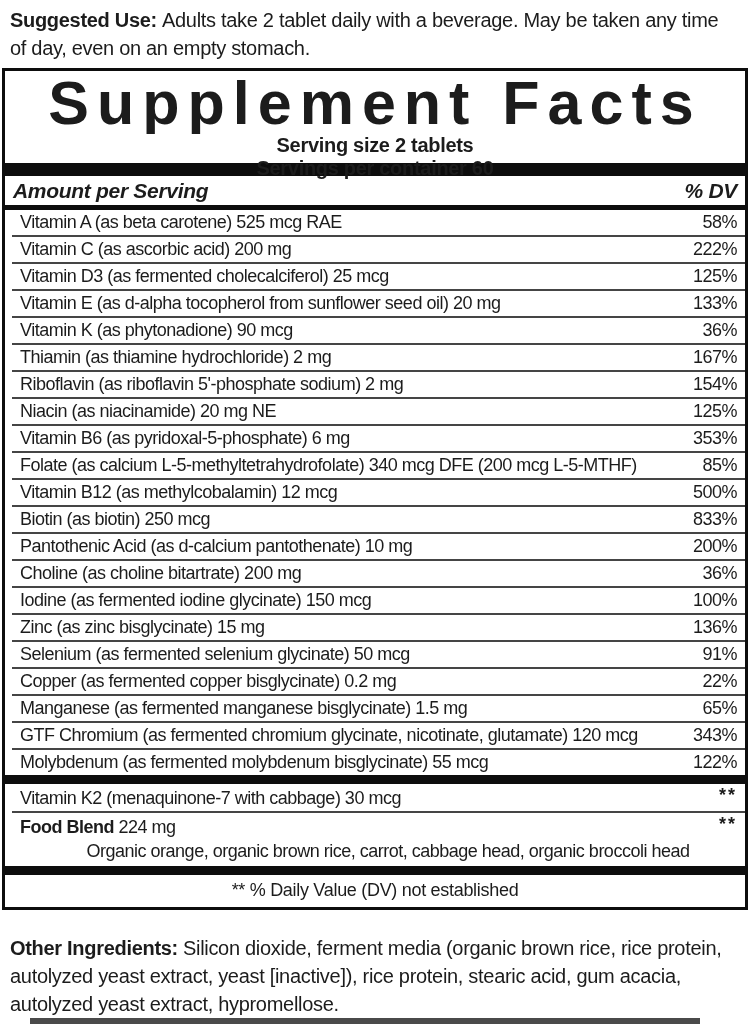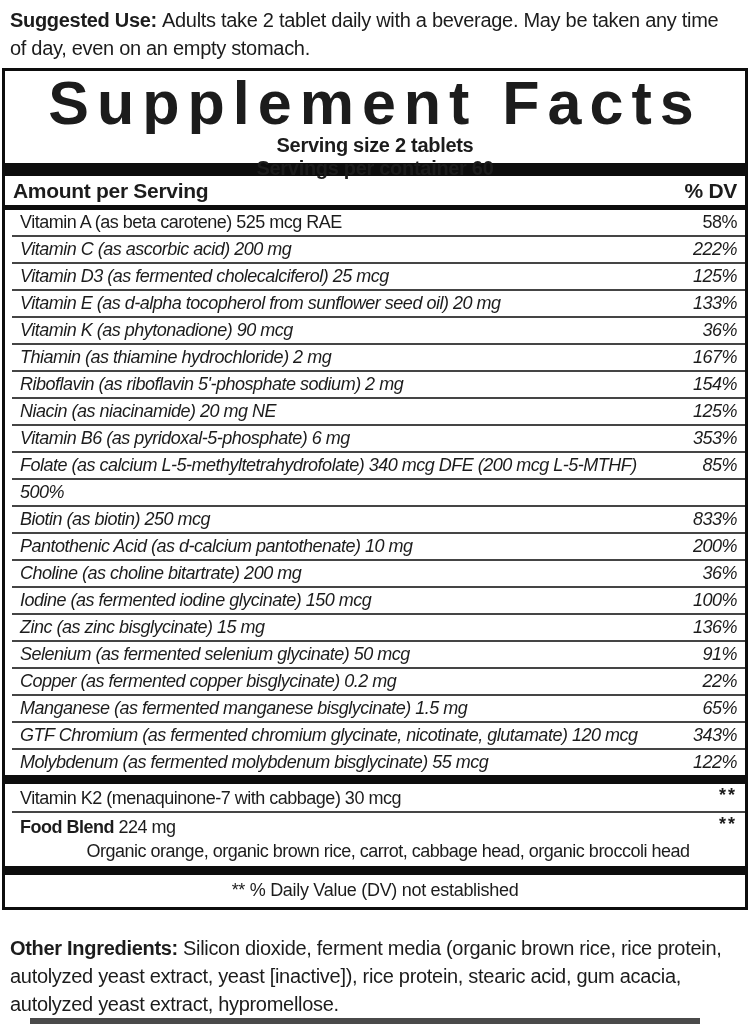--- a/index.html
+++ b/index.html
@@ -10,25 +10,25 @@
   .facts-box{margin:6px 2px 0 2px;border:3px solid #0d0d0d;background:#fff;text-align:center;}
   .title{margin:0;padding:1px 6px 0 6px;font-size:61px;line-height:62px;font-weight:bold;
          letter-spacing:8px;white-space:nowrap;overflow:hidden;}
   .serving-row{display:flex;justify-content:space-between;align-items:center;
                font-weight:bold;font-size:20px;height:29px;padding:0 8px;letter-spacing:-0.3px;flex-direction:column;}
   .bar{background:#0d0d0d;width:100%;}
   .bar-lg{height:13px;}
   .bar-md{height:5px;}
   .bar-sm{height:9px;}
   .header-row{display:flex;justify-content:space-between;align-items:center;
-              font-weight:bold;font-size:21px;height:29px;padding:0 8px;letter-spacing:-0.3px;}
+              font-weight:bold;font-size:21px;height:29px;padding:0 8px;letter-spacing:-0.3px;font-style:italic;}
   .row{display:flex;justify-content:space-between;align-items:center;
        font-size:18px;height:25px;padding:0 8px;letter-spacing:-0.5px;margin-left:7px;}
   .row .nm,.row .dv{white-space:nowrap;}
-  .rows .row + .row{border-top:2px solid #454545;font-style:italic;}
+  .rows .row + .row{border-top:2px solid #454545;}
   .row.bt{border-top:2px solid #454545;}
   .row.star{align-items:flex-start;height:27px;}
   .row.star .nm{padding-top:4px;}
   .row.star .dv{padding-top:1px;font-weight:bold;letter-spacing:2px;}
   .fb-label{font-weight:bold;}
   .subrow{font-size:18px;line-height:23px;padding:0 8px 3px 34px;letter-spacing:-0.5px;}
   .footnote{font-size:18px;line-height:25px;padding:3px 8px 4px 8px;letter-spacing:-0.3px;}
   .caution-box{margin:8px 10px 0 10px;border:3px solid #0d0d0d;
                font-size:20px;line-height:24px;padding:5px 8px 6px 8px;letter-spacing:-0.3px;}
   .caution-box b{margin-right:5px;}
@@ -93,20 +93,21 @@
       </div>
       <div class="row">
         <span class="nm">Vitamin B6 (as pyridoxal-5-phosphate) 6 mg</span>
         <span class="dv">353%</span>
       </div>
       <div class="row">
         <span class="nm">Folate (as calcium L-5-methyltetrahydrofolate) 340 mcg DFE (200 mcg L-5-MTHF)</span>
         <span class="dv">85%</span>
       </div>
       <div class="row">
+        <span class="nm">Vitamin B12 (as methylcobalamin) 12 mcg</span>
         <span class="dv">500%</span>
       </div>
       <div class="row">
         <span class="nm">Biotin (as biotin) 250 mcg</span>
         <span class="dv">833%</span>
       </div>
       <div class="row">
         <span class="nm">Pantothenic Acid (as d-calcium pantothenate) 10 mg</span>
         <span class="dv">200%</span>
       </div>

